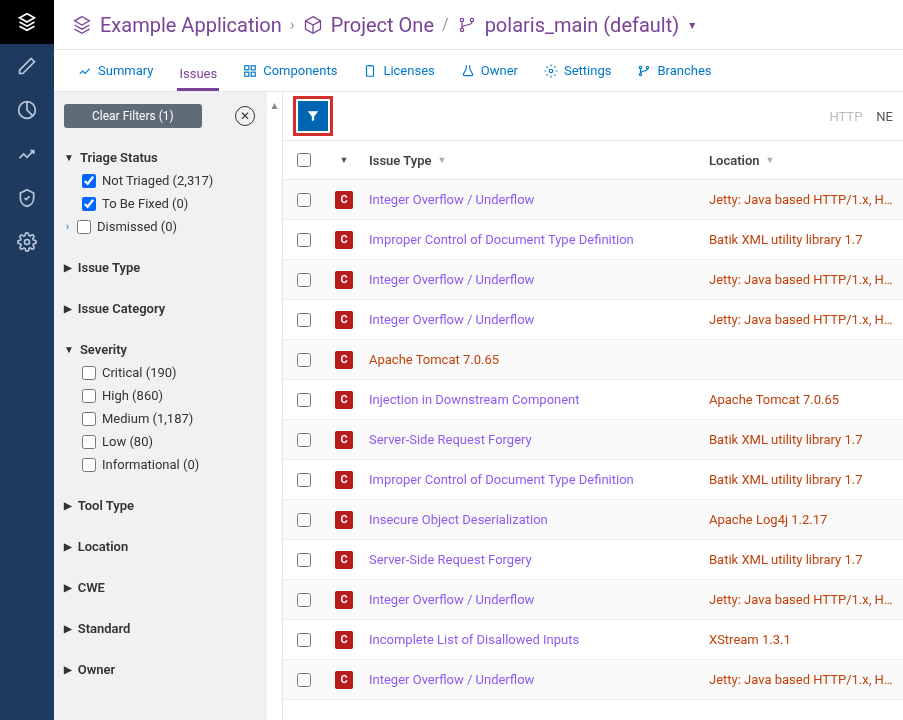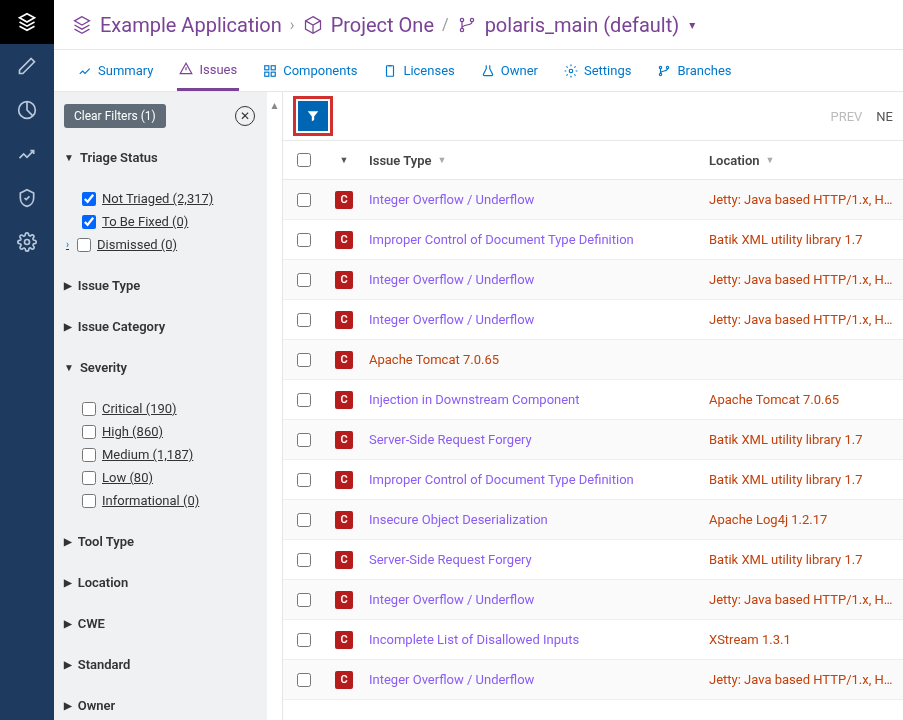--- a/index.html
+++ b/index.html
@@ -19,34 +19,34 @@
 
 .crumbs { height: 50px; display: flex; align-items: center; padding: 0 18px; font-size: 20px; color: #7b4397; border-bottom: 1px solid #e6e6e6; gap: 8px; }
 .crumbs .sep { color: #999; font-size: 16px; }
 .crumbs .purple { color: #7b4397; }
 .crumbs svg { width: 20px; height: 20px; flex-shrink: 0; }
 .crumbs .caret { font-size: 12px; margin-left: 2px; }
 
 
 .tabs { display: flex; gap: 22px; padding: 0 22px; border-bottom: 1px solid #e6e6e6; height: 42px; align-items: center; }
 .tab { display: flex; align-items: center; gap: 6px; color: #0077cc; cursor: pointer; padding: 10px 2px; height: 100%; }
-.tab.active { color: #7b4397; border-bottom: 3px solid #7b4397; }
+.tab.active { color: #7b4397; border-bottom: 3px solid #7b4397; flex-direction: column; }
 .tab svg { width: 14px; height: 14px; }
 
 
 .content { flex: 1; display: flex; overflow: hidden; }
 
 
 .filters { width: 213px; background: #f0f1f2; padding: 12px 10px; position: relative; overflow-y: auto; }
-.clear-badge { background: #5f6b76; color: #fff; padding: 5px 10px; border-radius: 3px; font-size: 12px; display: inline-block; }
+.clear-badge { background: #5f6b76; color: #fff; padding: 5px 28px; border-radius: 3px; font-size: 12px; display: inline-block; }
 .close-x { position: absolute; right: 12px; top: 14px; width: 20px; height: 20px; border: 1.5px solid #333; border-radius: 50%; display: flex; align-items: center; justify-content: center; cursor: pointer; font-size: 12px; }
 .fgroup { margin-top: 18px; }
 .fgroup-head { display: flex; align-items: center; gap: 6px; font-weight: 600; cursor: pointer; padding: 4px 0; }
 .fgroup-head .arrow { font-size: 10px; }
-.fitems { margin-top: 18px; padding-left: 18px; text-decoration: underline; }
+.fitems { margin-top: 0; padding-left: 18px; }
 .fitem { display: flex; align-items: center; gap: 6px; padding: 4px 0; font-size: 13px; }
 .fitem input[type=checkbox] { width: 14px; height: 14px; cursor: pointer; }
 .fitem .sub-arrow { color: #0077cc; font-size: 10px; margin-right: 2px; }
 input[type=checkbox].checked-blue { accent-color: #0066ff; }
 
 
 .divider { width: 16px; background: #fff; border-right: 1px solid #e6e6e6; display:flex; justify-content:center; padding-top:6px; color:#888; font-size:12px;}
 
 
 .tablewrap { flex: 1; display: flex; flex-direction: column; overflow: hidden; }
@@ -300,21 +300,21 @@
       <div class="tablewrap">
         <div class="tabletop">
           <div class="filterbtn-wrap">
             <div class="filterbtn">
               <svg viewBox="0 0 24 24" fill="currentColor">
                   <path d="M3 4h18l-7 9v6l-4 2v-8L3 4z"></path>
                 </svg>
             </div>
           </div>
           <div class="paginate">
-            <span>PREV</span>
+            <span>HTTP</span>
             <span>NE</span>
           </div>
         </div>
 
         <div class="tablehead">
           <div class="col-check">
               <input type="checkbox" class="rowcb" style="">
             </div>
           <div class="col-sev">
               <span class="sortcaret dark">▼</span>

